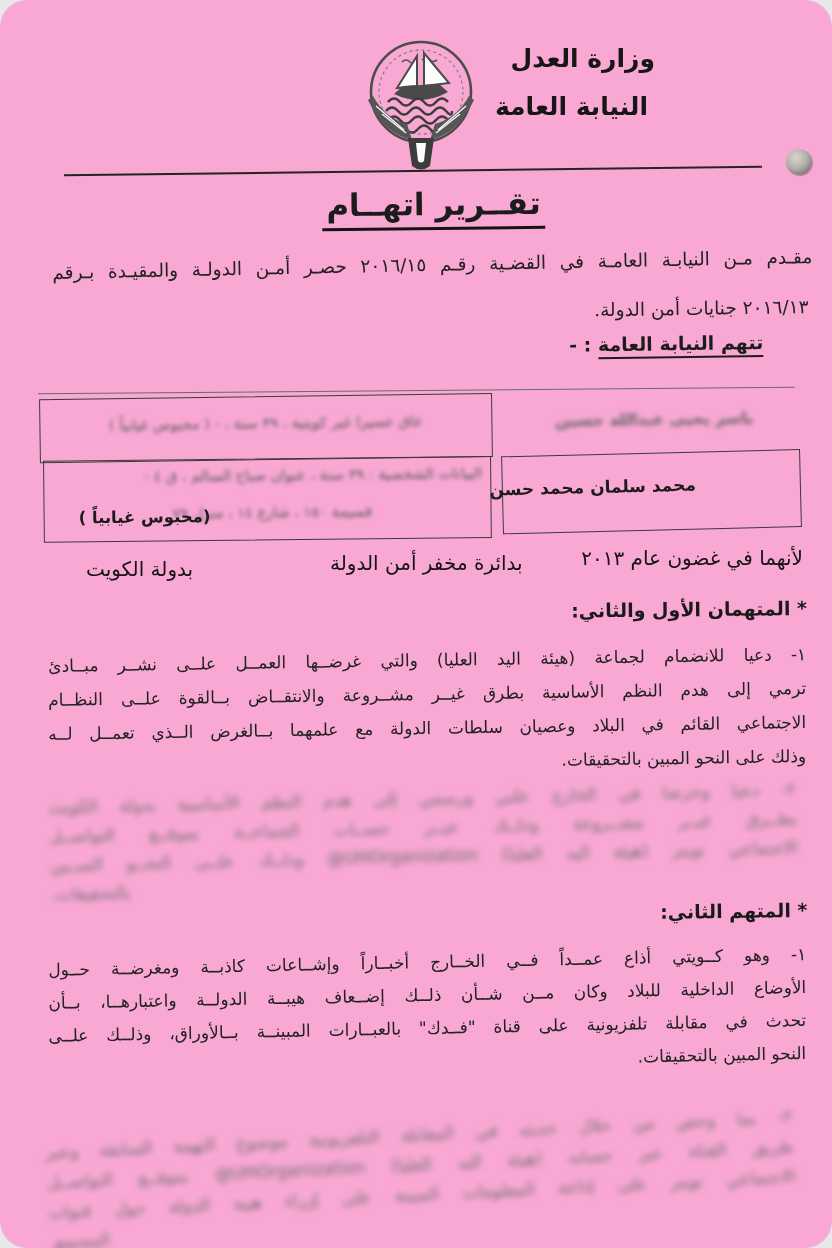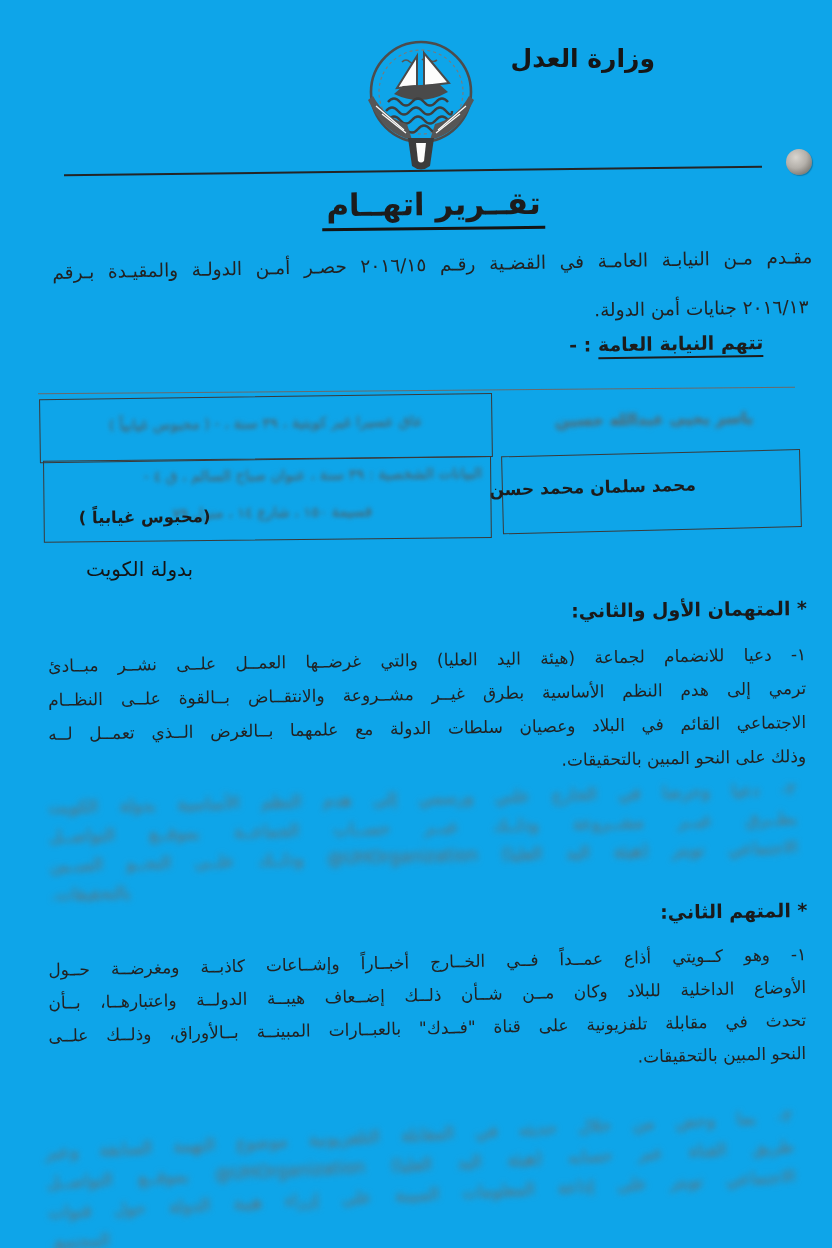--- a/index.html
+++ b/index.html
@@ -1,19 +1,19 @@
 <!DOCTYPE html>
 <html lang="ar"><head>
 <meta charset="utf-8">
 <style>
   html,body{margin:0;padding:0;}
   body{background:#e8e8e8;font-family:"DejaVu Sans",sans-serif;}
   .page{
     position:relative;width:832px;height:1248px;margin:0 auto;
-    background:#0ea5e9;overflow:hidden;color:#1c1c1c;
+    background:#f9a8d4;overflow:hidden;color:#1c1c1c;border-radius:27px;
   }
   .abs{position:absolute;}
   .rtl{direction:rtl;unicode-bidi:embed;font-family:"DejaVu Sans",sans-serif;}
   .just{text-align:justify;text-align-last:justify;}
   .tor{transform-origin:right top;}
 
   
   .ministry-line{font-size:25px;font-weight:bold;letter-spacing:.5px;color:#161616;}
   .divider{left:64px;top:170px;width:698px;border-top:2.6px solid #242424;transform:rotate(-0.7deg);}
   .punch-hole{
@@ -47,20 +47,21 @@
 
   
   .emblem{left:360px;top:34px;}
 </style>
 </head>
 <body>
 
 <div class="page">
 
   <div class="abs rtl ministry-line" style="right:177px;top:44px;">وزارة العدل</div>
+  <div class="abs rtl ministry-line" style="right:184px;top:92px;">النيابة العامة</div>
 
   <div class="abs emblem">
     <svg width="122" height="136" viewBox="0 0 122 136" aria-hidden="true">
       <g stroke="#4c4c4c" fill="none" stroke-width="2.6">
         <circle cx="61" cy="58" r="50"></circle>
         <circle cx="61" cy="58" r="42" stroke-width="1.1" stroke-dasharray="3 3" stroke="#7a7a7a"></circle>
       </g>
 
       <g stroke="#555" stroke-width="1.6" fill="none">
         <path d="M42 28 q4 -4 8 0 q3 3 7 0"></path>
@@ -121,20 +122,22 @@
   <div class="abs cellbox tor" style="left:501px;top:449px;width:297px;height:76px;transform:rotate(-1.4deg);">
     <div class="rtl" style="padding:22px 104px 0 0;font-size:17px;font-weight:bold;white-space:nowrap;">محمد سلمان محمد حسن</div>
   </div>
 
   <div class="abs cellbox tor" style="left:43px;top:456px;width:446px;height:80px;transform:rotate(-0.6deg);">
     <div class="abs rtl blur-soft" style="right:8px;top:8px;width:430px;font-size:14.5px;white-space:nowrap;">البيانات الشخصية : ٣٩ سنة ، عنوان صباح السالم ، ق ٤ -</div>
     <div class="abs rtl blur-soft" style="left:128px;top:45px;font-size:14.5px;white-space:nowrap;">قسيمة ١٥٠ ، شارع ١٤ ، منزل ٧٩</div>
     <div class="abs rtl status-clear" style="left:34px;top:47px;">(محبوس غيابياً )</div>
   </div>
 
+  <div class="abs rtl loc" style="right:29px;top:546px;">لأنهما في غضون عام ٢٠١٣</div>
+  <div class="abs rtl loc" style="left:330px;top:551px;">بدائرة مخفر أمن الدولة</div>
   <div class="abs rtl loc" style="left:86px;top:557px;">بدولة الكويت</div>
 
   <div class="abs rtl sec-head tor" style="right:25px;top:597px;transform:rotate(-0.6deg);">* المتهمان الأول والثاني:</div>
 
   <div class="abs rtl para-line just tor" style="right:26px;top:644px;transform:rotate(-0.9deg);">١- دعيا للانضمام لجماعة (هيئة اليد العليا) والتي غرضــها العمــل علــى نشــر مبــادئ</div>
   <div class="abs rtl para-line just tor" style="right:26px;top:678px;transform:rotate(-0.9deg);">ترمي إلى هدم النظم الأساسية بطرق غيــر مشــروعة والانتقــاض بــالقوة علــى النظــام</div>
   <div class="abs rtl para-line just tor" style="right:26px;top:712px;transform:rotate(-0.9deg);">الاجتماعي القائم في البلاد وعصيان سلطات الدولة مع علمهما بــالغرض الــذي تعمــل لــه</div>
   <div class="abs rtl para-line tor" style="right:26px;top:746px;text-align:right;transform:rotate(-0.9deg);">وذلك على النحو المبين بالتحقيقات.</div>
 
   <div class="abs rtl redacted tor" style="right:36px;top:779px;width:748px;transform:rotate(-1.4deg);">

